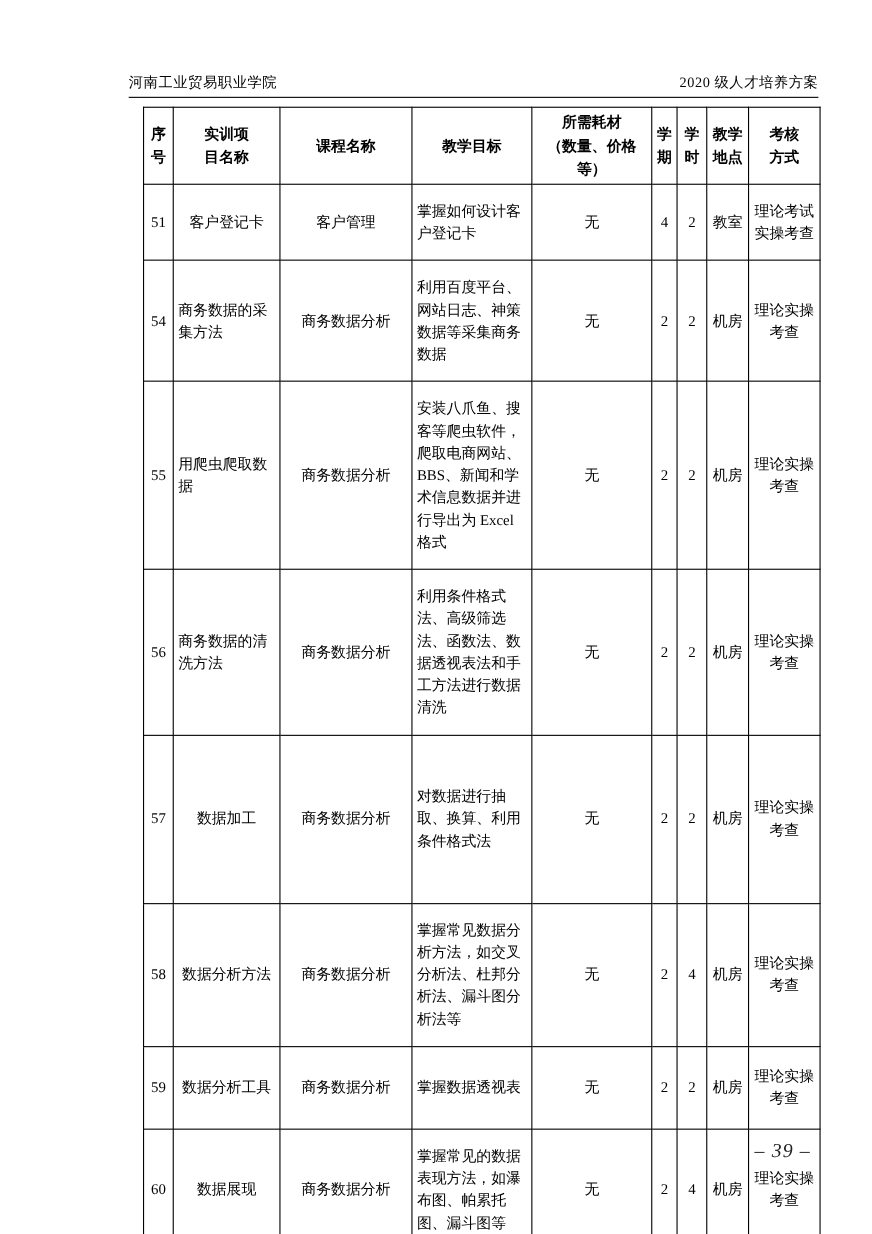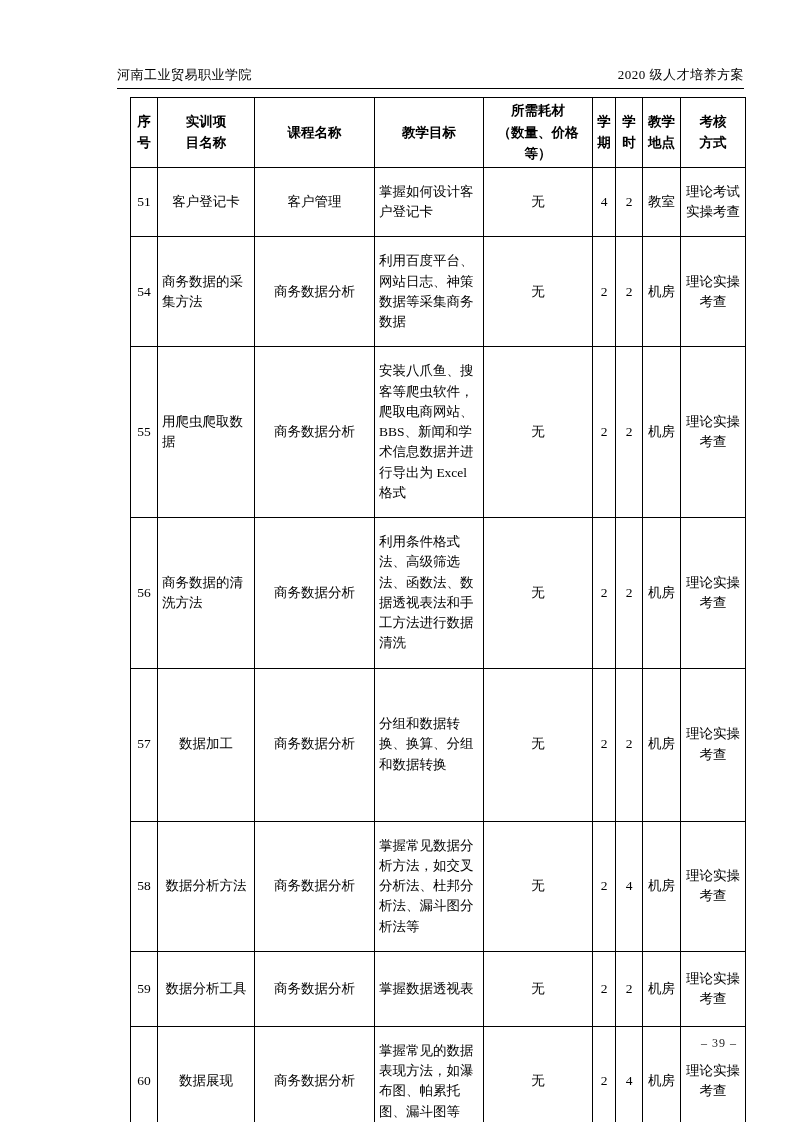--- a/index.html
+++ b/index.html
@@ -46,21 +46,21 @@
   .train tbody tr:nth-child(10){height:100px;}
 
   .train td.cell-goal{text-align:left;padding:14px 4px;}
   .train td.wrap-left{text-align:left;}
   .train td:nth-child(9){padding:2px 5px;}
   .train td:nth-child(1),.train td:nth-child(6),.train td:nth-child(7){padding:2px 1px;}
 
   
   .page-number{
     position:absolute;top:1036px;right:88px;
-    font-size:12px;letter-spacing:1px;color:#222;
+    font-size:18px;letter-spacing:1px;color:#222;font-style:italic;
   }
 </style>
 </head>
 <body>
 
 <div class="page">
 
   <div class="doc-header">
     <span class="hdr-left">河南工业贸易职业学院</span>
     <span class="hdr-right">2020 级人才培养方案</span>
@@ -146,21 +146,21 @@
       <td>2</td>
       <td>2</td>
       <td>机房</td>
       <td>理论实操考查</td>
     </tr>
 
     <tr>
       <td>57</td>
       <td>数据加工</td>
       <td>商务数据分析</td>
-      <td class="cell-goal">分组和数据转换、换算、分组和数据转换</td>
+      <td class="cell-goal">对数据进行抽取、换算、利用条件格式法</td>
       <td>无</td>
       <td>2</td>
       <td>2</td>
       <td>机房</td>
       <td>理论实操考查</td>
     </tr>
 
     <tr>
       <td>58</td>
       <td>数据分析方法</td>

